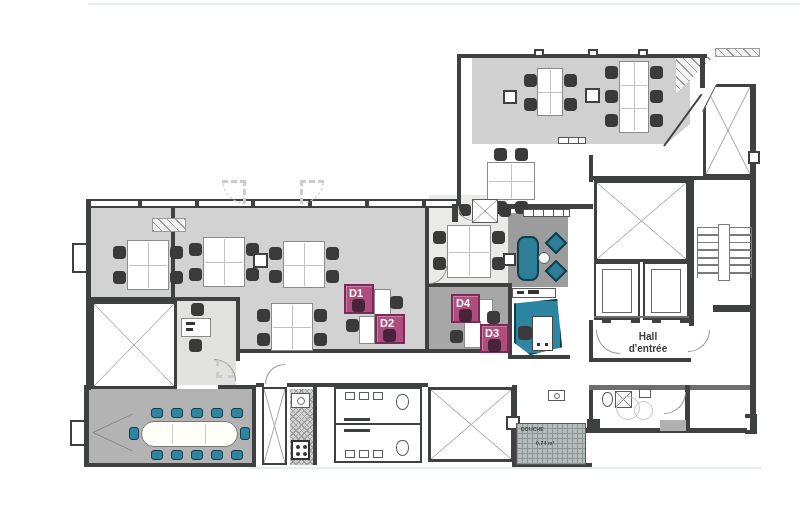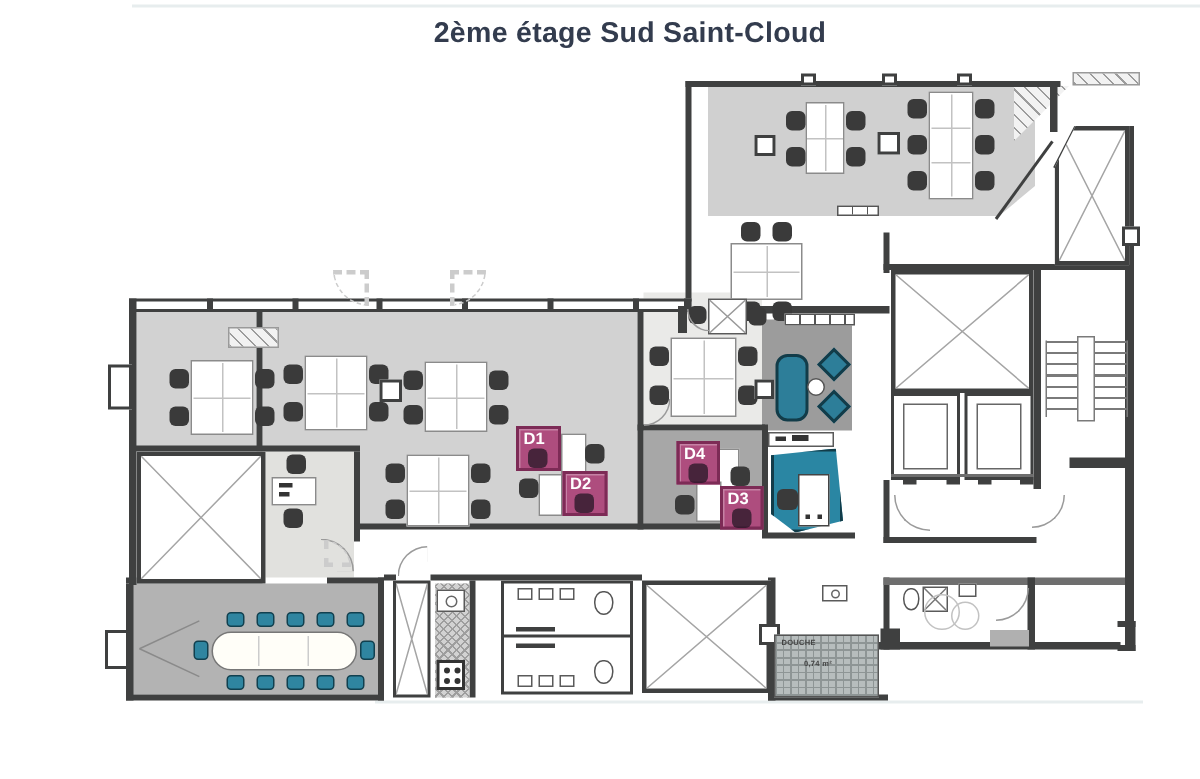--- a/index.html
+++ b/index.html
@@ -66,21 +66,20 @@
   .hall-label div{position:static;}
   .tiny{font-size:5px;color:#444;font-weight:bold;line-height:1;letter-spacing:.2px;}
   .item{background:#333;}
 </style>
 </head>
 <body>
 
 <div class="stage">
   <div class="pline" style="left:88px;top:3px;width:712px;height:2px"></div>
   <div class="pline" style="left:250px;top:467px;width:512px;height:2px"></div>
-  <div class="title">2ème étage Sud Saint-Cloud</div>
 
   <div class="plan">
 
     <div class="floor" style="left:472px;top:57px;width:218px;height:87px;background:#d0d0d0;clip-path:polygon(0 0,100% 0,100% 77%,89% 100%,0 100%)"></div>
     <div class="floor" style="left:175px;top:206px;width:250px;height:145px;background:#d2d2d2"></div>
     <div class="floor" style="left:91px;top:206px;width:80px;height:95px;background:#d2d2d2"></div>
     <div class="floor" style="left:429px;top:195px;width:79px;height:88px;background:#eaeae8"></div>
     <div class="floor" style="left:429px;top:287px;width:79px;height:64px;background:#a7a7a7"></div>
     <div class="floor" style="left:508px;top:213px;width:60px;height:74px;background:#9c9c9c"></div>
     <div class="floor" style="left:175px;top:301px;width:61px;height:84px;background:#e1e1de"></div>
@@ -180,20 +179,24 @@
     <div class="wall" style="left:713px;top:305px;width:40px;height:7px"></div>
     <div class="elev" style="left:594px;top:262px;width:46px;height:58px"></div>
     <div class="car" style="left:602px;top:269px;width:30px;height:44px"></div>
     <div class="elev" style="left:643px;top:262px;width:46px;height:58px"></div>
     <div class="car" style="left:651px;top:269px;width:30px;height:44px"></div>
     <div class="wallg" style="left:594px;top:316px;width:95px;height:2px"></div>
     <div class="wall" style="left:602px;top:318px;width:9px;height:5px"></div>
     <div class="wall" style="left:631px;top:318px;width:9px;height:5px"></div>
     <div class="wall" style="left:652px;top:318px;width:9px;height:5px"></div>
     <div class="wall" style="left:680px;top:318px;width:9px;height:5px"></div>
+    <div class="hall-label" style="left:600px;top:331px;width:96px">
+      <div>Hall</div>
+      <div>d'entrée</div>
+    </div>
 
     <div style="left:113px;top:234px;width:70px;height:62px">
       <div class="desk" style="left:14px;top:6px;width:42px;height:50px">
           <div class="dv"></div>
           <div class="dh"></div>
         </div>
       <div class="ch" style="left:0;top:12px"></div>
       <div class="ch" style="left:0;top:37px"></div>
       <div class="ch" style="left:57px;top:12px"></div>
       <div class="ch" style="left:57px;top:37px"></div>

